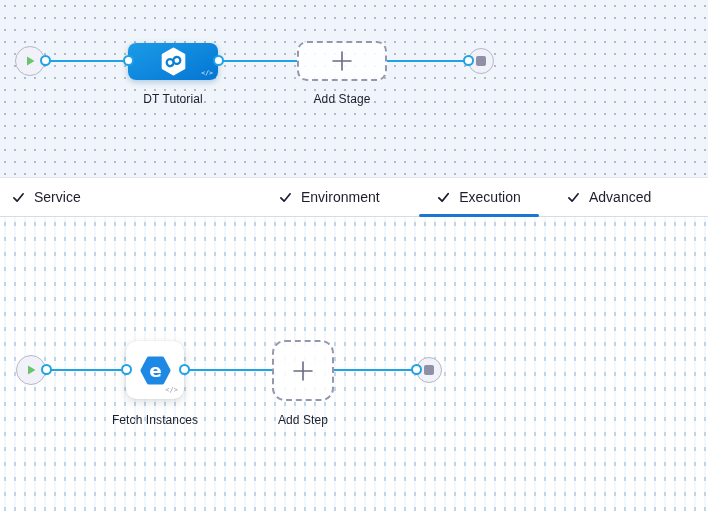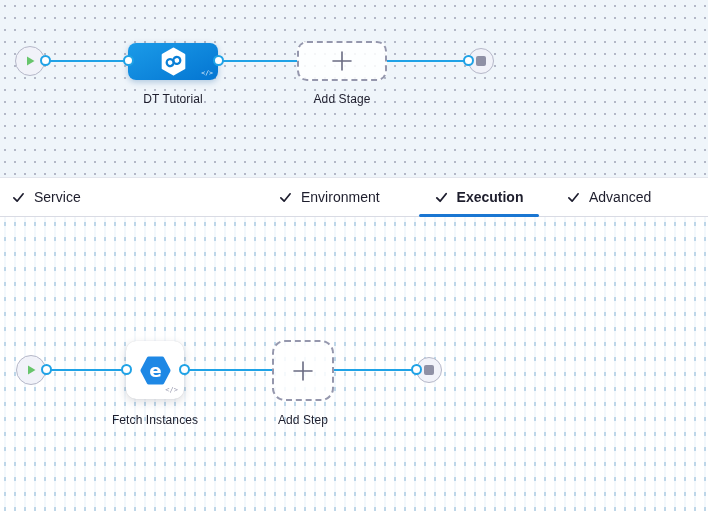--- a/index.html
+++ b/index.html
@@ -53,21 +53,21 @@
                background:#fff; box-shadow:0 3px 9px rgba(40,41,61,.16), 0 0 1px rgba(40,41,61,.2);
                display:flex; align-items:center; justify-content:center; cursor:pointer; z-index:2; }
   .step-node .code-badge { right:6px; bottom:5px; font-size:7px; color:#9b9cb0; }
 
   
   .tabbar { position:relative; width:708px; height:39px; background:#fff;
             border-bottom:1px solid #d9dbe4; z-index:5; }
   .tab { position:absolute; top:0; height:38px; display:flex; align-items:center; gap:9px;
          font-size:14px; color:#1e1e2d; cursor:pointer; }
   .tab svg { flex:0 0 auto; }
-  .tab.active { font-weight:700; }
+  .tab.active { font-weight:400; }
   .tab.active::after { content:''; position:absolute; left:0; right:0; bottom:-1px; height:3px;
                        background:#1a76d2; border-radius:2px; }
   .tab-overview    { left:12px; }
   .tab-service     { left:156px; }
   .tab-environment { left:279px; }
   .tab-execution   { left:419px; width:120px; justify-content:center; }
   .tab-advanced    { left:567px; }
 </style>
 </head>
 <body>

